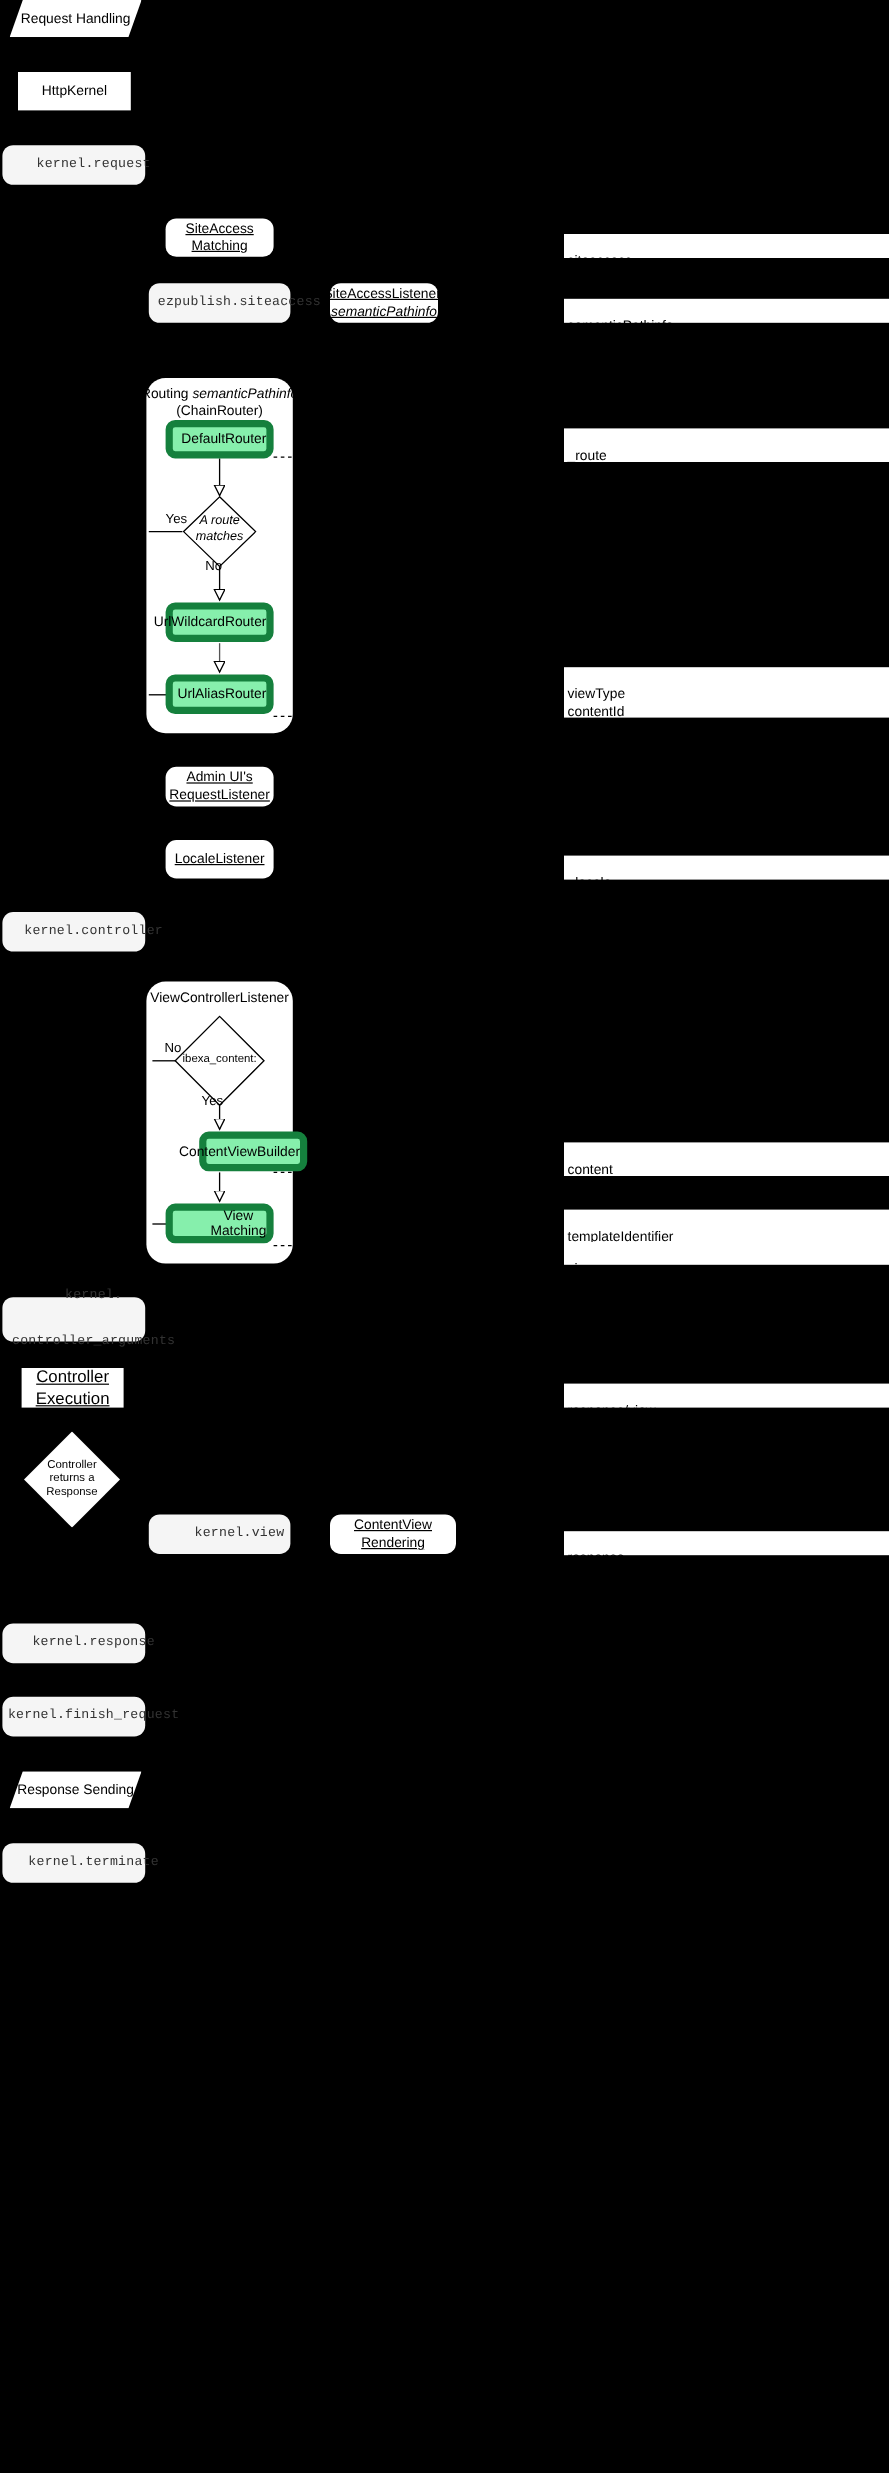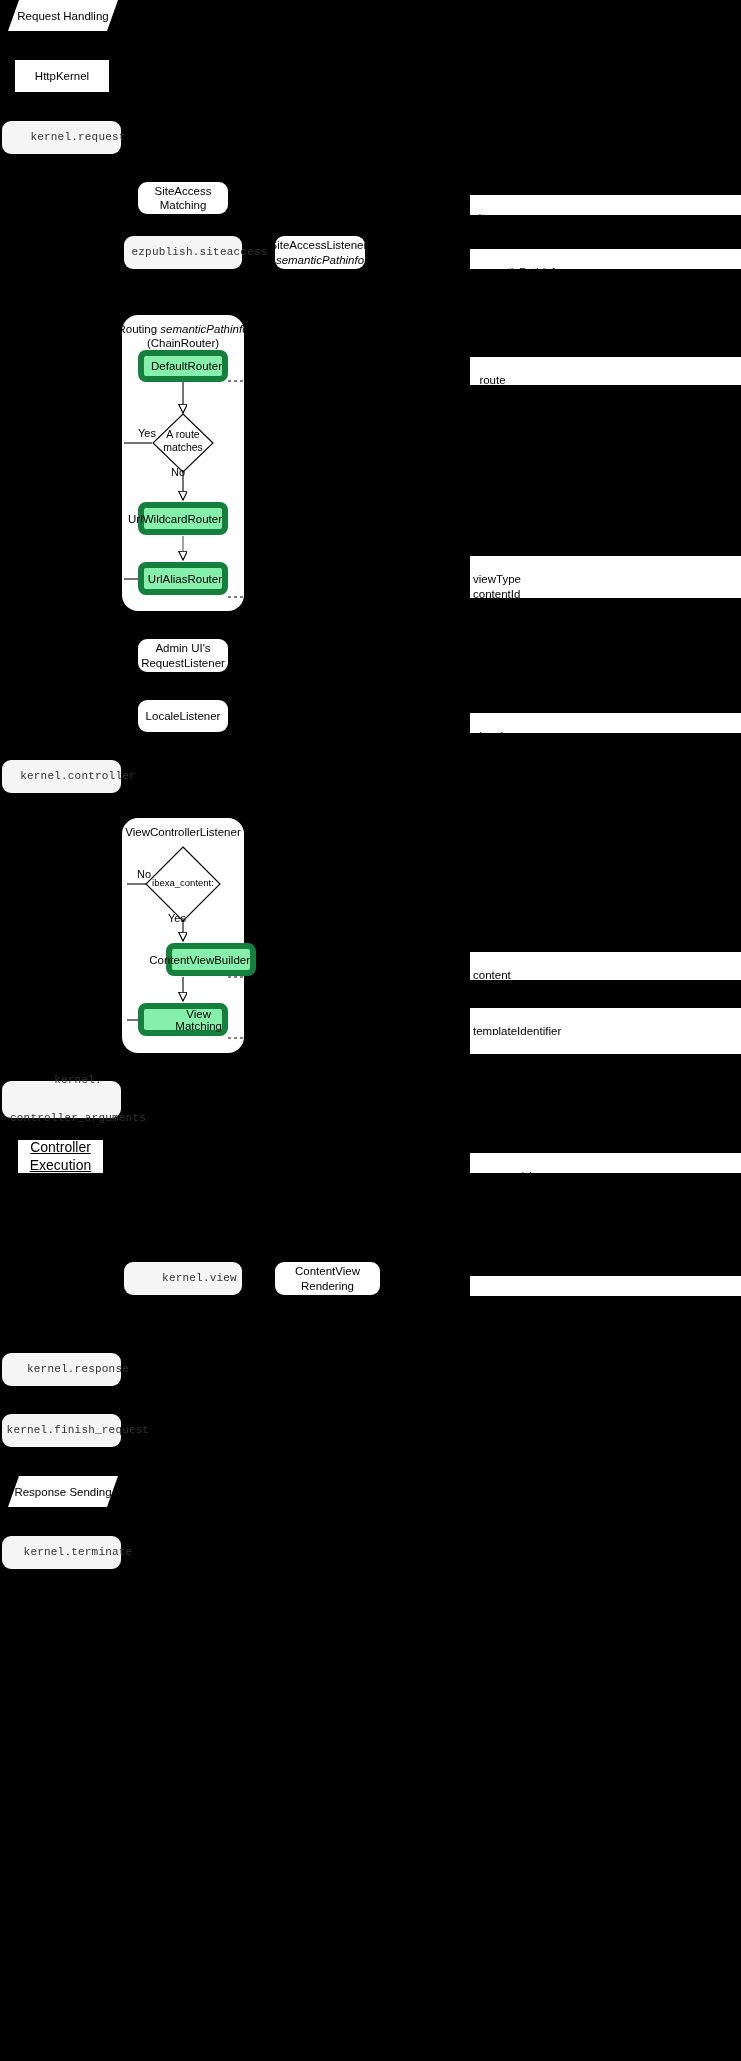--- a/index.html
+++ b/index.html
@@ -24,21 +24,21 @@
     color: #000000;
     display: flex;
     align-items: center;
     justify-content: center;
     text-align: center;
     font-size: 11.5px;
     line-height: 1.22;
     z-index: 3;
   }
   
-  .rounded { border-radius: 9px; }
+  .rounded { border-radius: 9px; text-decoration: underline; }
   
   .rect { border-radius: 0; }
   
   .event {
     background: #f5f5f5;
     border-radius: 9px;
     font-family: "Liberation Mono", "DejaVu Sans Mono", monospace;
     font-size: 11px;
     color: #333333;
     letter-spacing: 0.2px;
@@ -187,21 +187,21 @@
   <div class="group" style="left:122px; top:315px; width:122px; height:296px;"></div>
   <div class="group-title" style="left:110px; top:322px; width:146px;">
     <span>Routing </span><span class="ital">semanticPathinfo</span><br>
     <span>(ChainRouter)</span>
   </div>
 
   <div class="inner-node" style="left:138px; top:350px; width:90px; height:32px;">
     <span>DefaultRouter</span>
   </div>
 
-  <div style="position:absolute; left:152px; top:413px; width:62px; height:60px; z-index:3;">
+  <div style="position:absolute; left:152px; top:413px; width:62px; height:60px; z-index:3;font-style:italic;">
     <svg width="62" height="60" viewBox="0 0 62 60">
       <polygon points="31,1 61,30 31,59 1,30" fill="#ffffff" stroke="#000000" stroke-width="1.1"></polygon>
     </svg>
     <div class="dtext" style="top:15px; left:0;">
       <span>A route</span><br>
       <span>matches</span>
     </div>
   </div>
   <div class="diamond-label" style="left:138px; top:427px;">
     <span>Yes</span>
@@ -294,20 +294,30 @@
   </div>
 
   <div class="node rect" style="left:18px; top:1140px; width:85px; height:33px; font-size:14px;text-decoration:underline;">
     <span>Controller Execution</span>
   </div>
 
   <div class="attr" style="left:470px; top:1153px; width:290px; height:20px;">
     <span>response/view</span>
   </div>
 
+  <div style="position:absolute; left:20px; top:1193px; width:80px; height:80px; z-index:3;">
+    <svg width="80" height="80" viewBox="0 0 80 80">
+      <polygon points="40,0 80,40 40,80 0,40" fill="#ffffff" stroke="none"></polygon>
+    </svg>
+    <div class="dtext" style="top:22px; left:0; font-size:9.5px;">
+      <span>Controller</span><br>
+      <span>returns a</span><br>
+      <span>Response</span>
+    </div>
+  </div>
 
   <div class="node event" style="left:124px; top:1262px; width:118px; height:33px;">
     <span>kernel.view</span>
   </div>
 
   <div class="node rounded" style="left:275px; top:1262px; width:105px; height:33px;">
     <span>ContentView Rendering</span>
   </div>
 
   <div class="attr" style="left:470px; top:1276px; width:290px; height:20px;">

